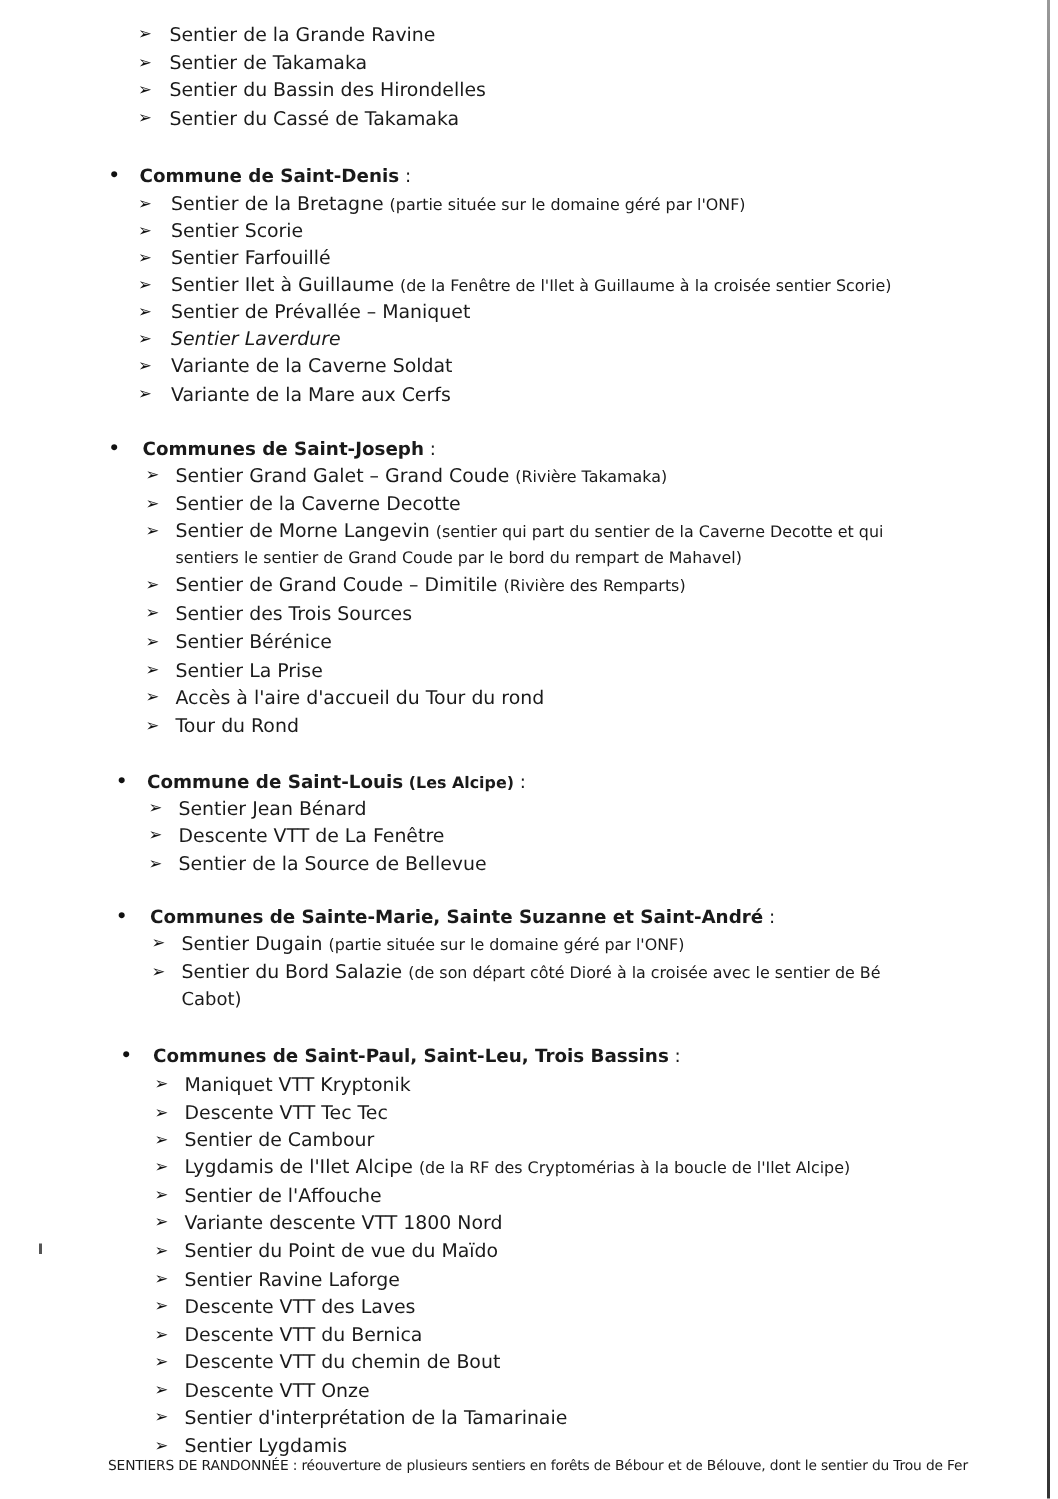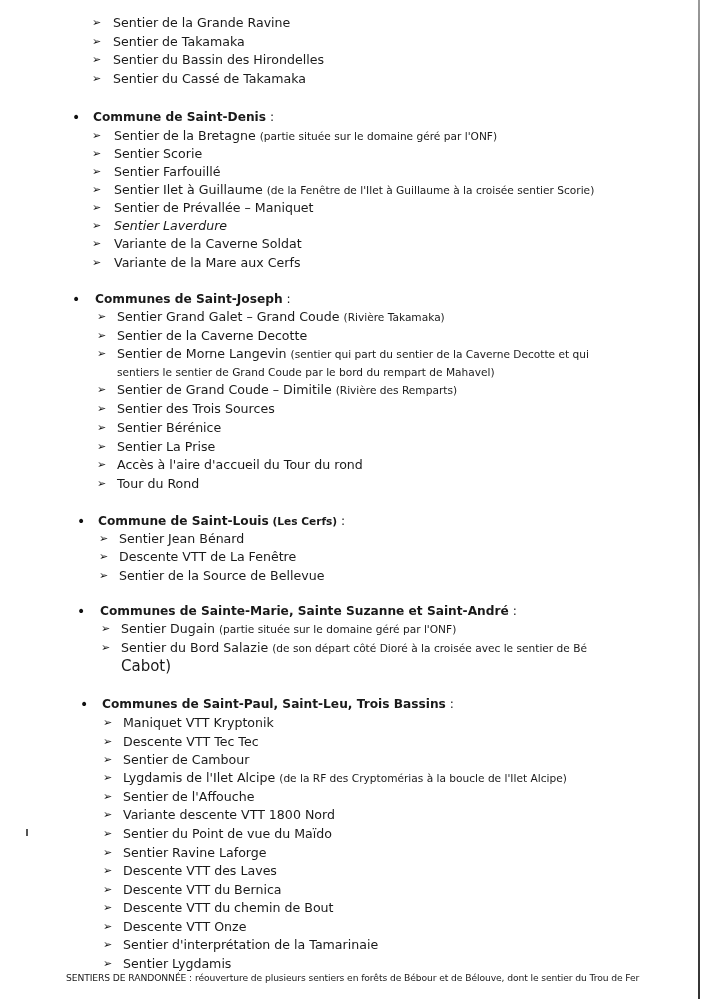--- a/index.html
+++ b/index.html
@@ -8,21 +8,21 @@
   .scan-edge { position:absolute; left:698px; top:0; width:2px; height:999px;
                background:linear-gradient(#9a9a9a, #222 40%, #777 60%, #333); }
   .speck { position:absolute; left:26px; top:829px; width:2px; height:7px; background:#555; }
   .line { position:absolute; white-space:nowrap; font-size:12.6px; line-height:18px; }
   .arrow { position:absolute; font-size:11px; line-height:18px; color:#111; }
   .bullet { position:absolute; font-size:14px; line-height:18px; color:#111; }
   .heading { position:absolute; white-space:nowrap; font-size:12.2px; line-height:18px; font-weight:bold; }
   .heading .small, .line .small { font-size:10.6px; }
   .heading .normal { font-weight:normal; }
   .heading .small-b { font-size:10.6px; font-weight:bold; }
-  .footer { position:absolute; left:66px; top:972px; white-space:nowrap; font-size:9.2px; line-height:12px; letter-spacing:-0.1px; }
+  .footer { position:absolute; left:72px; top:972px; white-space:nowrap; font-size:9.2px; line-height:12px; letter-spacing:-0.1px; }
 </style>
 </head>
 <body>
 
 <div class="scan-edge"></div>
 <div class="speck"></div>
 
 <div id="doc">
     <span class="arrow" style="left: 92px; top: 14px;">➢</span>
     <div class="line" style="left: 113px; top: 14px;"><span>Sentier de la Grande Ravine</span></div>
@@ -65,34 +65,34 @@
     <div class="line" style="left: 117px; top: 400px;"><span>Sentier des Trois Sources</span></div>
     <span class="arrow" style="left: 97px; top: 419px;">➢</span>
     <div class="line" style="left: 117px; top: 419px;"><span>Sentier Bérénice</span></div>
     <span class="arrow" style="left: 97px; top: 438px;">➢</span>
     <div class="line" style="left: 117px; top: 438px;"><span>Sentier La Prise</span></div>
     <span class="arrow" style="left: 97px; top: 456px;">➢</span>
     <div class="line" style="left: 117px; top: 456px;"><span>Accès à l'aire d'accueil du Tour du rond</span></div>
     <span class="arrow" style="left: 97px; top: 475px;">➢</span>
     <div class="line" style="left: 117px; top: 475px;"><span>Tour du Rond</span></div>
     <span class="bullet" style="left: 77px; top: 512px;">•</span>
-    <div class="heading" style="left: 98px; top: 512px;"><span>Commune de Saint-Louis</span><span class="small-b"> (Les Cerfs)</span><span class="normal"> :</span></div>
+    <div class="heading" style="left: 98px; top: 512px;"><span>Commune de Saint-Louis</span><span class="small-b"> (Les Alcipe)</span><span class="normal"> :</span></div>
     <span class="arrow" style="left: 99px; top: 530px;">➢</span>
     <div class="line" style="left: 119px; top: 530px;"><span>Sentier Jean Bénard</span></div>
     <span class="arrow" style="left: 99px; top: 548px;">➢</span>
     <div class="line" style="left: 119px; top: 548px;"><span>Descente VTT de La Fenêtre</span></div>
     <span class="arrow" style="left: 99px; top: 567px;">➢</span>
     <div class="line" style="left: 119px; top: 567px;"><span>Sentier de la Source de Bellevue</span></div>
     <span class="bullet" style="left: 77px; top: 602px;">•</span>
     <div class="heading" style="left: 100px; top: 602px;"><span>Communes de Sainte-Marie, Sainte Suzanne et Saint-André</span><span class="normal"> :</span></div>
     <span class="arrow" style="left: 101px; top: 620px;">➢</span>
     <div class="line" style="left: 121px; top: 620px;"><span>Sentier Dugain </span><span class="small">(partie située sur le domaine géré par l'ONF)</span></div>
     <span class="arrow" style="left: 101px; top: 639px;">➢</span>
     <div class="line" style="left: 121px; top: 639px;"><span>Sentier du Bord Salazie </span><span class="small">(de son départ côté Dioré à la croisée avec le sentier de Bé</span></div>
-    <div class="line small" style="left: 121px; top: 657px; font-size: 15px;">Cabot)</div>
+    <div class="line small" style="left: 121px; top: 657px; font-size: 12px;">Cabot)</div>
     <span class="bullet" style="left: 80px; top: 695px;">•</span>
     <div class="heading" style="left: 102px; top: 695px;"><span>Communes de Saint-Paul, Saint-Leu, Trois Bassins</span><span class="normal"> :</span></div>
     <span class="arrow" style="left: 103px; top: 714px;">➢</span>
     <div class="line" style="left: 123px; top: 714px;"><span>Maniquet VTT Kryptonik</span></div>
     <span class="arrow" style="left: 103px; top: 733px;">➢</span>
     <div class="line" style="left: 123px; top: 733px;"><span>Descente VTT Tec Tec</span></div>
     <span class="arrow" style="left: 103px; top: 751px;">➢</span>
     <div class="line" style="left: 123px; top: 751px;"><span>Sentier de Cambour</span></div>
     <span class="arrow" style="left: 103px; top: 769px;">➢</span>
     <div class="line" style="left: 123px; top: 769px;"><span>Lygdamis de l'Ilet Alcipe </span><span class="small">(de la RF des Cryptomérias à la boucle de l'Ilet Alcipe)</span></div>

